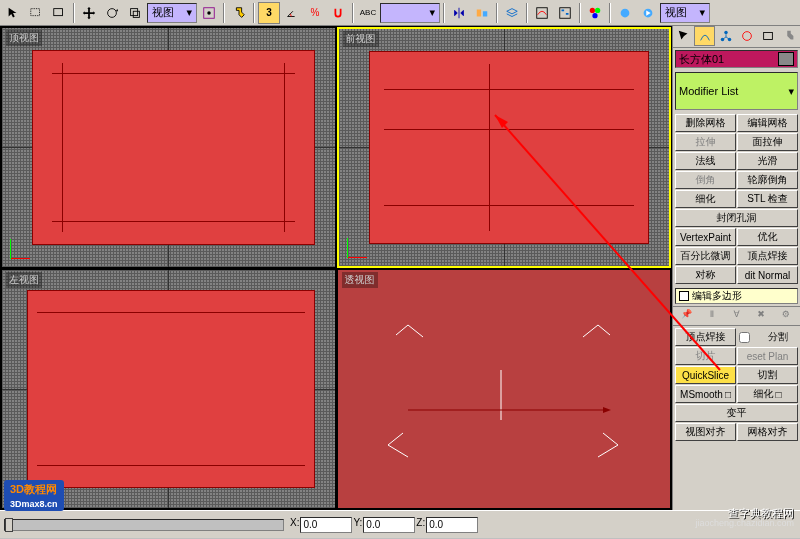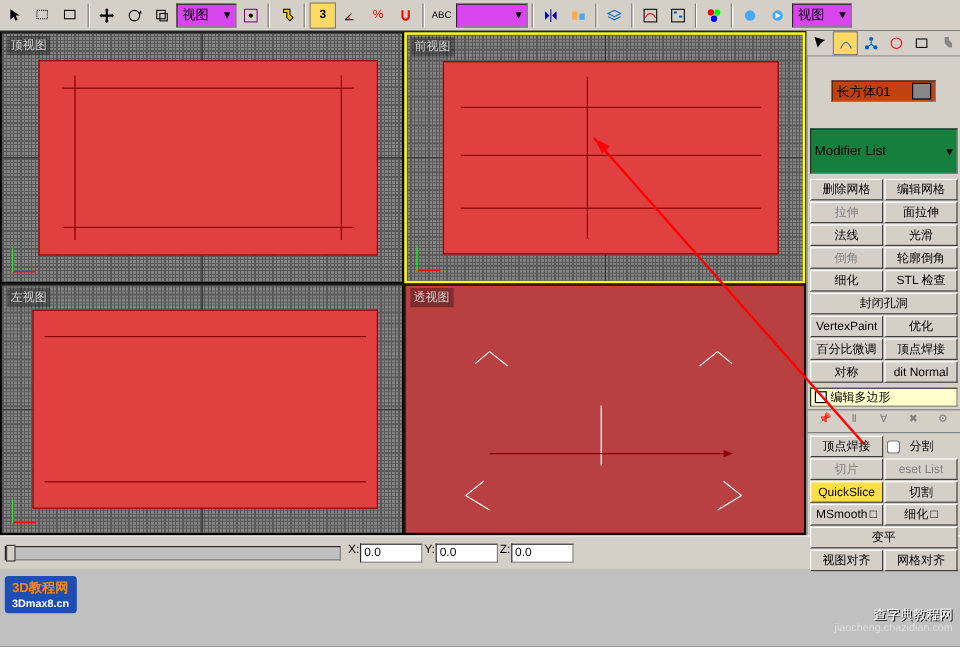--- a/index.html
+++ b/index.html
@@ -2,56 +2,56 @@
 <html><head>
 <meta charset="utf-8">
 <style>
 * { box-sizing: border-box; margin: 0; padding: 0; font-family: "SimSun", Arial, sans-serif; }
 body { width: 800px; height: 539px; background: #c0c0c0; overflow: hidden; font-size: 11px; position: relative; }
 
 .toolbar { height: 26px; background: #d4d0c8; border-bottom: 1px solid #808080; display: flex; align-items: center; padding: 1px 2px; gap: 1px; }
 .tbtn { width: 22px; height: 22px; background: #d4d0c8; border: 1px solid #d4d0c8; display: inline-flex; align-items: center; justify-content: center; cursor: pointer; }
 .tbtn.active { background: #ffd966; border: 1px solid #808080; }
 .tsep { width: 2px; height: 20px; border-left: 1px solid #808080; border-right: 1px solid #fff; margin: 0 2px; }
-.tdropdown { height: 20px; background: #d946ef; border: 1px inset #808080; padding: 1px 4px; min-width: 50px; display: inline-flex; align-items: center; font-size: 11px; }
-
-.main { display: flex; height: 420px; }
+.tdropdown { height: 20px; background: #c4b5fd; border: 1px inset #808080; padding: 1px 4px; min-width: 50px; display: inline-flex; align-items: center; font-size: 11px; }
+
+.main { display: flex; height: 484px; }
 .viewports { flex: 1; display: grid; grid-template-columns: 1fr 1fr; grid-template-rows: 1fr 1fr; gap: 1px; background: #000; padding: 1px; }
 .vp { background: #838383; position: relative; border: 1px solid #000; overflow: hidden; }
 .vp.active { border: 2px solid #ffff00; }
 .vp-label { position: absolute; top: 2px; left: 4px; color: #ccc; font-size: 10px; z-index: 5; background: rgba(0,0,0,0.3); padding: 1px 3px; }
 .vp-grid { position: absolute; inset: 0; background-image: repeating-linear-gradient(0deg, #6b6b6b 0, #6b6b6b 1px, transparent 1px, transparent 10px), repeating-linear-gradient(90deg, #6b6b6b 0, #6b6b6b 1px, transparent 1px, transparent 10px); }
 .vp-grid.dark { background-image: repeating-linear-gradient(0deg, #5a5a5a 0, #5a5a5a 1px, transparent 1px, transparent 3px), repeating-linear-gradient(90deg, #5a5a5a 0, #5a5a5a 1px, transparent 1px, transparent 3px); }
 .vp-axis-h { position: absolute; left: 0; right: 0; top: 50%; height: 1px; background: #333; }
 .vp-axis-v { position: absolute; top: 0; bottom: 0; left: 50%; width: 1px; background: #333; }
 .red-plane { position: absolute; background: #e04040; border: 1px solid #8b0000; }
 .red-line { position: absolute; background: #8b0000; }
 .perspective { background: #b84040; }
 .gizmo { position: absolute; bottom: 8px; left: 8px; width: 30px; height: 30px; }
 .gizmo .ax { position: absolute; bottom: 0; left: 0; }
 .gizmo .x { width: 20px; height: 1px; background: #ff0000; bottom: 0; }
 .gizmo .y { width: 1px; height: 20px; background: #00ff00; left: 0; }
 
 .sidepanel { width: 128px; background: #d4d0c8; border-left: 1px solid #808080; display: flex; flex-direction: column; }
 .tab-row { display: flex; height: 22px; border-bottom: 1px solid #808080; }
 .tab-row .tbtn { flex: 1; width: auto; height: 20px; }
-.name-field { margin: 20px; height: 18px; background: #c2410c; border: 1px inset #808080; padding: 1px 3px; font-size: 11px; display: flex; align-items: center; }
+.name-field { margin: 2px; height: 18px; background: #be185d; border: 1px inset #808080; padding: 1px 3px; font-size: 11px; display: flex; align-items: center; }
 .name-field .colbox { width: 16px; height: 14px; background: #888; border: 1px solid #000; margin-left: auto; }
-.mod-list { margin: 2px; height: 18px; background: #15803d; border: 1px inset #808080; padding: 18px 3px; font-size: 11px; display: flex; align-items: center; }
+.mod-list { margin: 2px; height: 18px; background: #bef264; border: 1px inset #808080; padding: 18px 3px; font-size: 11px; display: flex; align-items: center; }
 .btn-grid { display: grid; grid-template-columns: 1fr 1fr; gap: 1px; padding: 2px; }
 .pbtn { height: 18px; background: #d4d0c8; border: 1px solid #fff; border-right-color: #404040; border-bottom-color: #404040; font-size: 10px; display: flex; align-items: center; justify-content: center; cursor: pointer; padding: 0 2px; white-space: nowrap; overflow: hidden; }
 .pbtn.disabled { color: #808080; }
 .pbtn.highlight { background: #fde047; }
 .pbtn.wide { grid-column: span 2; }
 .stack-bar { margin: 2px; height: 16px; background: #ffffcc; border: 1px inset #808080; padding: 1px 3px; font-size: 10px; display: flex; align-items: center; }
 .stack-bar .sq { width: 10px; height: 10px; background: #fff; border: 1px solid #000; margin-right: 3px; }
 .mini-icons { display: flex; justify-content: space-around; padding: 2px; border-top: 1px solid #808080; border-bottom: 1px solid #808080; }
 .mini-icons span { width: 14px; height: 14px; color: #808080; font-size: 9px; text-align: center; }
 .annotation { padding: 4px; font-size: 11px; color: #ff0000; line-height: 1.3; }
-.checkbox-row { display: flex; align-items: center; gap: 8px; font-size: 10px; padding: 2px; }
+.checkbox-row { display: flex; align-items: center; gap: 18px; font-size: 10px; padding: 2px; }
 .checkbox-row input { width: 11px; height: 11px; }
 
 .status { height: 28px; background: #d4d0c8; border-top: 1px solid #fff; display: flex; align-items: center; padding: 2px 4px; gap: 6px; font-size: 10px; }
 .status .slider { width: 280px; height: 12px; background: #c0c0c0; border: 1px inset #808080; position: relative; }
 .status .slider .thumb { position: absolute; left: 0; top: -2px; width: 8px; height: 14px; background: #d4d0c8; border: 1px solid #404040; }
 .status .coord { display: flex; gap: 1px; }
 .status .coord input { width: 52px; height: 16px; font-size: 10px; border: 1px inset #808080; padding: 0 2px; }
 
 .watermark-l { position: absolute; bottom: 28px; left: 4px; background: #1e4db3; color: #ff8800; font-size: 11px; font-weight: bold; padding: 2px 6px; border-radius: 3px; z-index: 50; }
 .watermark-r { position: absolute; bottom: 10px; right: 6px; color: #ccc; font-size: 11px; z-index: 50; text-align: right; line-height: 1.1; }
@@ -330,21 +330,21 @@
       <span>✖</span>
       <span>⚙</span>
     </div>
     <div class="btn-grid">
       <div class="pbtn">顶点焊接</div>
       <div class="checkbox-row">
           <input type="checkbox" style="">
           <span>分割</span>
         </div>
       <div class="pbtn disabled">切片</div>
-      <div class="pbtn disabled">eset List</div>
+      <div class="pbtn disabled">eset Plan</div>
       <div class="pbtn highlight">QuickSlice</div>
       <div class="pbtn">切割</div>
       <div class="pbtn">
           <span>MSmooth</span>
           <span style="margin-left:2px">□</span>
         </div>
       <div class="pbtn">
           <span>细化</span>
           <span style="margin-left:2px">□</span>
         </div>

